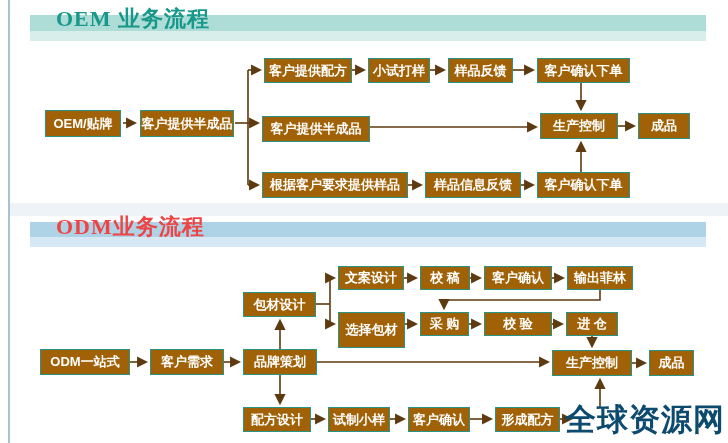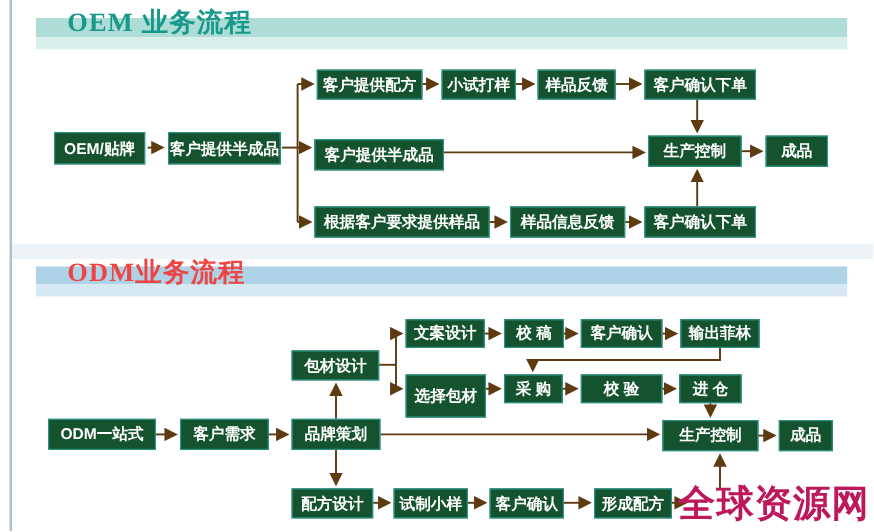--- a/index.html
+++ b/index.html
@@ -14,28 +14,28 @@
   .bar.odm1{top:222px;height:15px;background:#afd3e6;}
   .bar.odm2{top:237px;height:10px;background:#d5e8f3;}
   .divider{position:absolute;left:10px;top:203px;width:718px;height:13px;background:#edf3f6;}
   .sec-title{
     position:absolute;font-family:"Liberation Serif",serif;font-weight:bold;
     font-size:22px;letter-spacing:1px;white-space:nowrap;z-index:3;
   }
   .sec-title.oem{left:56px;top:4px;color:#17988a;}
   .sec-title.odm{left:56px;top:212px;color:#ef4444;}
   .node{
-    position:absolute;box-sizing:border-box;background:#14532d;
+    position:absolute;box-sizing:border-box;background:#a16207;
     border:1px solid #279486;color:#ffffff;font-weight:bold;font-size:13px;
     display:flex;align-items:center;justify-content:center;white-space:nowrap;
     z-index:2;
   }
   svg.wires{position:absolute;left:0;top:0;z-index:1;}
   .watermark{
-    position:absolute;left:565px;top:399px;z-index:4;color:#be185d;
+    position:absolute;left:565px;top:399px;z-index:4;color:#0c4a6e;
     font-weight:bold;font-size:31px;letter-spacing:1px;white-space:nowrap;
     font-family:"Liberation Sans",sans-serif;
   }
 </style>
 </head>
 <body>
 
 <div id="stage">
 
   <div class="vline"></div>

